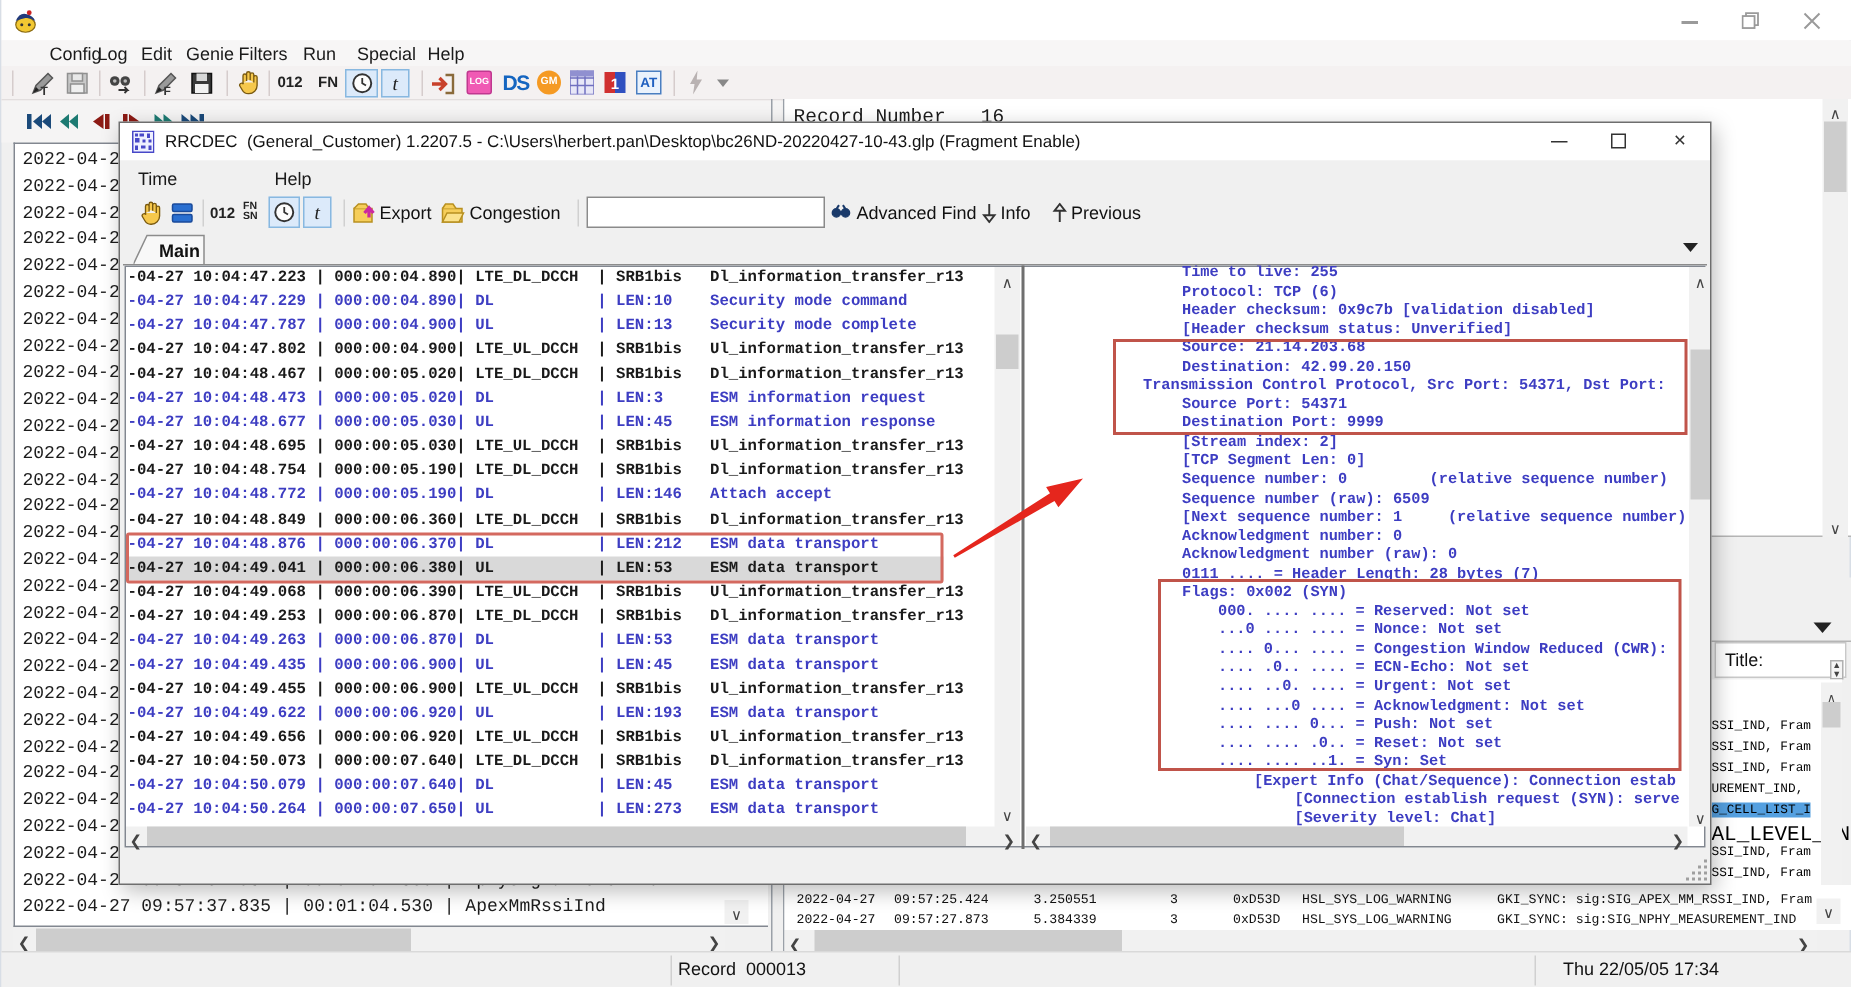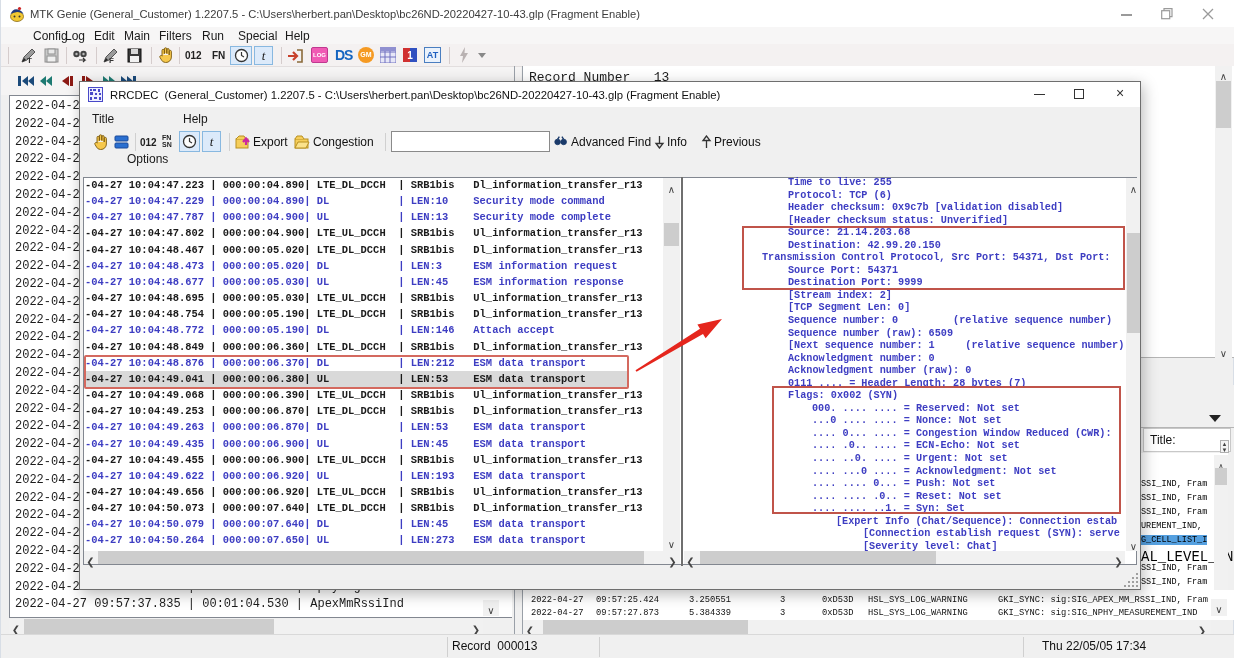--- a/index.html
+++ b/index.html
@@ -21,34 +21,33 @@
   <div class="abs" style="left:0;top:0;width:1234px;height:27px;background:#ffffff;"></div>
   <div class="abs" id="mainicon" style="left:8px;top:6px;width:16px;height:16px;">
       <svg width="16" height="16" viewBox="0 0 16 16">
         <ellipse cx="8" cy="10.5" rx="6.5" ry="5" fill="#f2c832" stroke="#8a6a10" stroke-width="0.8"></ellipse>
         <path d="M1.5 8 Q4 2 9 3.5 Q13 4.5 14.5 8 Q11 5.5 8 6 Q4.5 6.5 1.5 8 Z" fill="#223a7a"></path>
         <circle cx="10.5" cy="2.5" r="1.6" fill="#cc2222"></circle>
         <circle cx="5.5" cy="10.5" r="1" fill="#333"></circle>
         <circle cx="10.5" cy="10.5" r="1" fill="#333"></circle>
       </svg>
     </div>
-  <div class="abs" style="left:29px;top:8px;font-size:11.2px;color:#3c3c3c;white-space:pre;">MTK Genie (General_Customer) 1.2207.5 - C:\Users\herbert.pan\Desktop\bc26ND-20220427-10-43.glp (Fragment Enable)</div>
   <div class="abs" style="left:1120px;top:14px;width:11px;height:1.5px;background:#9a9a9a;"></div>
   <svg class="abs" style="left:1160px;top:8px;" width="12" height="12" viewBox="0 0 12 12">
       <rect x="0.7" y="2.7" width="8" height="8" fill="#fff" stroke="#9a9a9a" stroke-width="1.2"></rect>
       <path d="M3 2.7 V0.7 H11 V8.7 H8.9" fill="none" stroke="#9a9a9a" stroke-width="1.2"></path>
     </svg>
   <svg class="abs" style="left:1201px;top:8px;" width="12" height="12" viewBox="0 0 12 12">
       <path d="M1 1 L11 11 M11 1 L1 11" stroke="#9a9a9a" stroke-width="1.3"></path>
     </svg>
   <div class="abs" style="left:0;top:27px;width:1234px;height:17px;background:#f7f6f6;font-size:12px;color:#1a1a1a;">
     <span class="abs" style="left:32px;top:2px;">Config</span>
     <span class="abs" style="left:64px;top:2px;">Log</span>
     <span class="abs" style="left:93px;top:2px;">Edit</span>
-    <span class="abs" style="left:123px;top:2px;">Main</span>
+    <span class="abs" style="left:123px;top:2px;">Genie</span>
     <span class="abs" style="left:158px;top:2px;">Filters</span>
     <span class="abs" style="left:201px;top:2px;">Run</span>
     <span class="abs" style="left:237px;top:2px;">Special</span>
     <span class="abs" style="left:284px;top:2px;">Help</span>
   </div>
   <div class="abs" id="maintoolbar" style="left:0;top:44px;width:1234px;height:23px;background:#f4f1f1;border-bottom:1px solid #e2dede;">
       <div class="abs" style="left:7px;top:3px;width:1px;height:17px;background:#d5cccc;"></div>
 <div class="abs" style="left:19px;top:3px;">
         <svg width="17" height="17" viewBox="0 0 17 17">
           <path d="M2 15 L4 10 L12 2 L15 5 L7 13 Z" fill="#9a9a9a" stroke="#555" stroke-width="1"></path>
@@ -159,21 +158,21 @@
   <div class="abs mono" id="bgleftrows" style="left:14px;top:98px;width:495px;height:519px;overflow:hidden;font-size:12px;line-height:17.8px;color:#1c1c1c;"><div>2022-04-27 09:57:30.000 | 00:01:04.530 | NphySignalLevelInd</div><div>2022-04-27 09:57:31.037 | 00:01:04.530 | NphySignalLevelInd</div><div>2022-04-27 09:57:32.074 | 00:01:04.530 | NphySignalLevelInd</div><div>2022-04-27 09:57:33.111 | 00:01:04.530 | NphySignalLevelInd</div><div>2022-04-27 09:57:34.148 | 00:01:04.530 | NphySignalLevelInd</div><div>2022-04-27 09:57:35.185 | 00:01:04.530 | NphySignalLevelInd</div><div>2022-04-27 09:57:36.222 | 00:01:04.530 | NphySignalLevelInd</div><div>2022-04-27 09:57:37.259 | 00:01:04.530 | NphySignalLevelInd</div><div>2022-04-27 09:57:38.296 | 00:01:04.530 | NphySignalLevelInd</div><div>2022-04-27 09:57:39.333 | 00:01:04.530 | NphySignalLevelInd</div><div>2022-04-27 09:57:30.370 | 00:01:04.530 | NphySignalLevelInd</div><div>2022-04-27 09:57:31.407 | 00:01:04.530 | NphySignalLevelInd</div><div>2022-04-27 09:57:32.444 | 00:01:04.530 | NphySignalLevelInd</div><div>2022-04-27 09:57:33.481 | 00:01:04.530 | NphySignalLevelInd</div><div>2022-04-27 09:57:34.518 | 00:01:04.530 | NphySignalLevelInd</div><div>2022-04-27 09:57:35.555 | 00:01:04.530 | NphySignalLevelInd</div><div>2022-04-27 09:57:36.592 | 00:01:04.530 | NphySignalLevelInd</div><div>2022-04-27 09:57:37.629 | 00:01:04.530 | NphySignalLevelInd</div><div>2022-04-27 09:57:38.666 | 00:01:04.530 | NphySignalLevelInd</div><div>2022-04-27 09:57:39.703 | 00:01:04.530 | NphySignalLevelInd</div><div>2022-04-27 09:57:30.740 | 00:01:04.530 | NphySignalLevelInd</div><div>2022-04-27 09:57:31.777 | 00:01:04.530 | NphySignalLevelInd</div><div>2022-04-27 09:57:32.814 | 00:01:04.530 | NphySignalLevelInd</div><div>2022-04-27 09:57:33.851 | 00:01:04.530 | NphySignalLevelInd</div><div>2022-04-27 09:57:34.888 | 00:01:04.530 | NphySignalLevelInd</div><div>2022-04-27 09:57:35.925 | 00:01:04.530 | NphySignalLevelInd</div><div>2022-04-27 09:57:36.962 | 00:01:04.530 | NphySignalLevelInd</div><div>2022-04-27 09:57:37.051 | 00:01:04.530 | NphySignalLevelInd</div><div>2022-04-27 09:57:37.835 | 00:01:04.530 | ApexMmRssiInd</div></div>
   <div class="abs scroll-track" style="left:482px;top:600px;width:16px;height:16px;text-align:center;"><span class="arr" style="line-height:16px;">∨</span></div>
   <div class="abs scroll-track" style="left:8px;top:619px;width:474px;height:15px;">
     <div class="abs" style="left:0;top:0;width:14px;height:15px;text-align:center;"><span class="arr" style="line-height:15px;">❮</span></div>
     <div class="abs thumb" style="left:15px;top:0;width:250px;height:15px;"></div>
     <div class="abs" style="left:460px;top:0;width:14px;height:15px;text-align:center;"><span class="arr" style="line-height:15px;">❯</span></div>
   </div>
   <div class="abs" style="left:513px;top:66px;width:1px;height:569px;background:#9aa0a8;"></div>
   <div class="abs" style="left:521px;top:66px;width:1px;height:569px;background:#9aa0a8;"></div>
   <div class="abs" style="left:522px;top:66px;width:712px;height:292px;background:#ffffff;border-bottom:1px solid #b5b5b5;"></div>
-  <div class="abs mono" style="left:528px;top:70px;font-size:13px;color:#1c1c1c;">Record Number   13</div>
+  <div class="abs mono" style="left:528px;top:70px;font-size:13px;color:#1c1c1c;">Record Number   16</div>
   <div class="abs scroll-track" style="left:1214px;top:66px;width:17px;height:292px;">
     <div class="abs" style="left:0;top:0;width:17px;height:15px;text-align:center;"><span class="arr" style="line-height:15px;">∧</span></div>
     <div class="abs thumb" style="left:1px;top:15px;width:15px;height:47px;"></div>
     <div class="abs" style="left:0;top:277px;width:17px;height:15px;text-align:center;"><span class="arr" style="line-height:15px;">∨</span></div>
   </div>
   <div class="abs" id="sidebar" style="left:1136px;top:385px;width:98px;height:207px;background:#f0f0f0;border-left:1px solid #9aa0a8;">
       <div class="abs" style="left:71px;top:30px;width:0;height:0;border-left:6px solid transparent;border-right:6px solid transparent;border-top:7px solid #222;"></div>
 <div class="abs" style="left:0;top:42px;width:98px;height:1px;background:#b5b5b5;"></div>
 <div class="abs" style="left:5px;top:43px;width:88px;height:24px;background:#ffffff;border:1px solid #c8c8c8;"></div>
 <div class="abs" style="left:12px;top:48px;font-size:12px;color:#111;">Title:</div>
@@ -225,21 +224,21 @@
           <rect x="6" y="10" width="3" height="2"></rect>
           <rect x="11" y="10" width="2" height="3"></rect>
         </g>
       </svg>
     </div>
   <div class="abs" style="left:30px;top:7px;font-size:11.3px;color:#111;white-space:pre;">RRCDEC  (General_Customer) 1.2207.5 - C:\Users\herbert.pan\Desktop\bc26ND-20220427-10-43.glp (Fragment Enable)</div>
   <div class="abs" style="left:954px;top:12px;width:11px;height:1px;background:#333;"></div>
   <div class="abs" style="left:994px;top:7px;width:10px;height:10px;border:1px solid #333;"></div>
   <div class="abs" style="left:1034px;top:5px;width:12px;height:13px;font-size:14px;color:#333;line-height:13px;text-align:center;">×</div>
   <div class="abs" style="left:0;top:25px;width:1060px;height:23px;background:#f0f0f0;font-size:12px;color:#1a1a1a;">
-    <span class="abs" style="left:12px;top:5px;">Title</span>
+    <span class="abs" style="left:12px;top:5px;">Time</span>
     <span class="abs" style="left:47px;top:5px;margin-top:40px;">Options</span>
     <span class="abs" style="left:103px;top:5px;">Help</span>
   </div>
   <div class="abs" id="rrctoolbar" style="left:0;top:48px;width:1060px;height:24px;background:#f0f0f0;">
       <div class="abs" style="left:14px;top:4px;">
         <svg width="14" height="16" viewBox="0 0 14 16">
           <path d="M3 8 V3.5 a1.2 1.2 0 0 1 2.4 0 V7 M5.4 6 V2 a1.2 1.2 0 0 1 2.4 0 V6.5 M7.8 6.5 V2.8 a1.2 1.2 0 0 1 2.4 0 V8 M10.2 8 V4.5 a1.1 1.1 0 0 1 2.2 0 V10 a5.5 5.5 0 0 1 -5.5 5.5 H6.5 A4.5 4.5 0 0 1 2.5 13 L1 10.5 a1.3 1.3 0 0 1 2.2-1.4 L3 8" fill="#f6c84c" stroke="#7a5a10" stroke-width="0.9"></path>
         </svg>
       </div>
 <div class="abs" style="left:34px;top:5px;">
@@ -293,20 +292,30 @@
         </svg>
       </div>
 <div class="abs" style="left:587px;top:5px;font-size:12px;color:#111;">Info</div>
 <div class="abs" style="left:621px;top:5px;">
         <svg width="11" height="14" viewBox="0 0 11 14">
           <path d="M5.5 13 V6 M5.5 1 L2 5.5 H9 Z" stroke="#333" stroke-width="1.3" fill="none"></path>
         </svg>
       </div>
 <div class="abs" style="left:634px;top:5px;font-size:12px;color:#111;">Previous</div>
     </div>
+  <div class="abs" style="left:0;top:72px;width:1060px;height:23px;background:#f0f0f0;">
+    <div class="abs" style="left:2px;top:22px;width:1056px;height:1px;background:#8c8c8c;"></div>
+    <div class="abs" id="maintab" style="left:9px;top:2px;width:60px;height:21px;">
+        <svg width="60" height="21" viewBox="0 0 60 21">
+          <path d="M0 20 L9 1 H47 V20" fill="#f8f8f8" stroke="#8c8c8c" stroke-width="1"></path>
+          <text x="17" y="15" font-size="12" font-weight="bold" fill="#111" font-family="Liberation Sans">Main</text>
+        </svg>
+      </div>
+    <div class="abs" style="left:1042px;top:8px;width:0;height:0;border-left:5px solid transparent;border-right:5px solid transparent;border-top:6px solid #222;"></div>
+  </div>
   <div class="abs" style="left:3px;top:95px;width:1054px;height:388px;background:#ffffff;border:1px solid #828790;"></div>
   <div class="abs mono" id="rrcleftrows" style="left:5px;top:95px;width:576px;height:384px;overflow:hidden;font-size:10.45px;line-height:16.15px;font-weight:bold;"><div class="blk" style="">-04-27 10:04:47.223 | 000:00:04.890| LTE_DL_DCCH  | SRB1bis   Dl_information_transfer_r13</div><div class="blue" style="">-04-27 10:04:47.229 | 000:00:04.890| DL           | LEN:10    Security mode command</div><div class="blue" style="">-04-27 10:04:47.787 | 000:00:04.900| UL           | LEN:13    Security mode complete</div><div class="blk" style="">-04-27 10:04:47.802 | 000:00:04.900| LTE_UL_DCCH  | SRB1bis   Ul_information_transfer_r13</div><div class="blk" style="">-04-27 10:04:48.467 | 000:00:05.020| LTE_DL_DCCH  | SRB1bis   Dl_information_transfer_r13</div><div class="blue" style="">-04-27 10:04:48.473 | 000:00:05.020| DL           | LEN:3     ESM information request</div><div class="blue" style="">-04-27 10:04:48.677 | 000:00:05.030| UL           | LEN:45    ESM information response</div><div class="blk" style="">-04-27 10:04:48.695 | 000:00:05.030| LTE_UL_DCCH  | SRB1bis   Ul_information_transfer_r13</div><div class="blk" style="">-04-27 10:04:48.754 | 000:00:05.190| LTE_DL_DCCH  | SRB1bis   Dl_information_transfer_r13</div><div class="blue" style="">-04-27 10:04:48.772 | 000:00:05.190| DL           | LEN:146   Attach accept</div><div class="blk" style="">-04-27 10:04:48.849 | 000:00:06.360| LTE_DL_DCCH  | SRB1bis   Dl_information_transfer_r13</div><div class="blue" style="">-04-27 10:04:48.876 | 000:00:06.370| DL           | LEN:212   ESM data transport</div><div class="blk" style="background:#d9d9d9;width:544px;">-04-27 10:04:49.041 | 000:00:06.380| UL           | LEN:53    ESM data transport</div><div class="blk" style="">-04-27 10:04:49.068 | 000:00:06.390| LTE_UL_DCCH  | SRB1bis   Ul_information_transfer_r13</div><div class="blk" style="">-04-27 10:04:49.253 | 000:00:06.870| LTE_DL_DCCH  | SRB1bis   Dl_information_transfer_r13</div><div class="blue" style="">-04-27 10:04:49.263 | 000:00:06.870| DL           | LEN:53    ESM data transport</div><div class="blue" style="">-04-27 10:04:49.435 | 000:00:06.900| UL           | LEN:45    ESM data transport</div><div class="blk" style="">-04-27 10:04:49.455 | 000:00:06.900| LTE_UL_DCCH  | SRB1bis   Ul_information_transfer_r13</div><div class="blue" style="">-04-27 10:04:49.622 | 000:00:06.920| UL           | LEN:193   ESM data transport</div><div class="blk" style="">-04-27 10:04:49.656 | 000:00:06.920| LTE_UL_DCCH  | SRB1bis   Ul_information_transfer_r13</div><div class="blk" style="">-04-27 10:04:50.073 | 000:00:07.640| LTE_DL_DCCH  | SRB1bis   Dl_information_transfer_r13</div><div class="blue" style="">-04-27 10:04:50.079 | 000:00:07.640| DL           | LEN:45    ESM data transport</div><div class="blue" style="">-04-27 10:04:50.264 | 000:00:07.650| UL           | LEN:273   ESM data transport</div></div>
   <div class="abs" id="leftredbox" style="left:4px;top:273px;width:545px;height:34px;border:2px solid #d4695f;border-radius:2px;"></div>
   <div class="abs scroll-track" style="left:583px;top:96px;width:17px;height:386px;">
     <div class="abs" style="left:0;top:1px;width:17px;height:15px;text-align:center;"><span class="arr" style="line-height:15px;">∧</span></div>
     <div class="abs thumb" style="left:1px;top:45px;width:15px;height:23px;"></div>
     <div class="abs" style="left:0;top:356px;width:17px;height:15px;text-align:center;"><span class="arr" style="line-height:15px;">∨</span></div>
   </div>
   <div class="abs scroll-track" style="left:4px;top:469px;width:596px;height:13px;">
     <div class="abs" style="left:0;top:0;width:13px;height:13px;text-align:center;"><span class="arr" style="line-height:13px;">❮</span></div>

